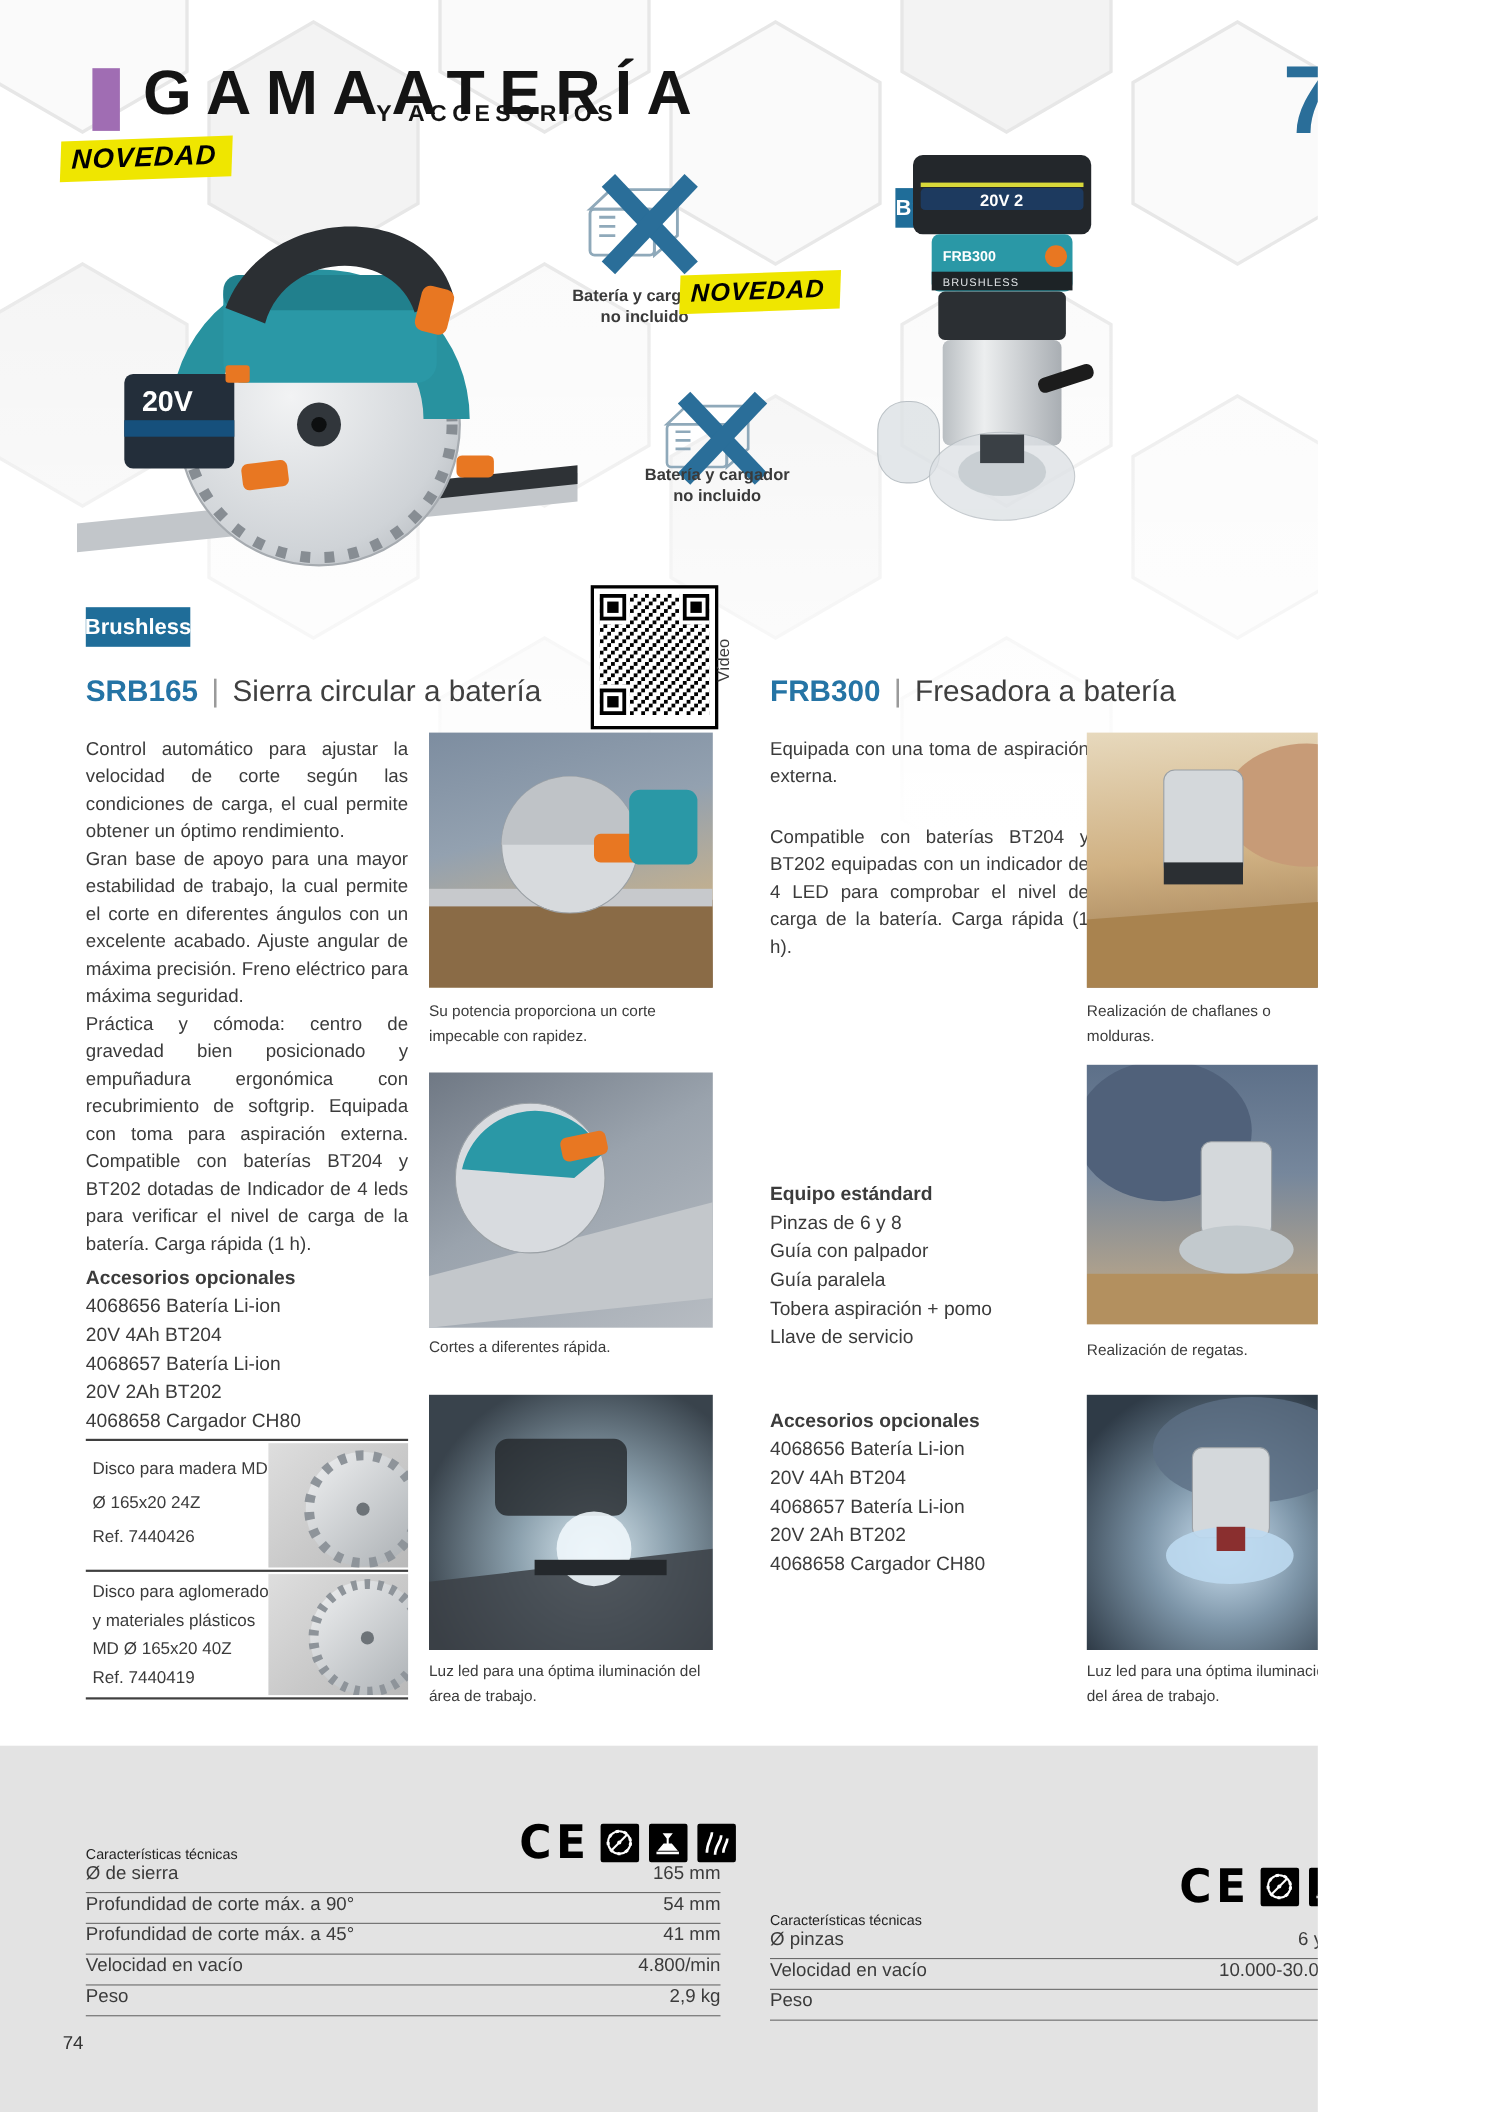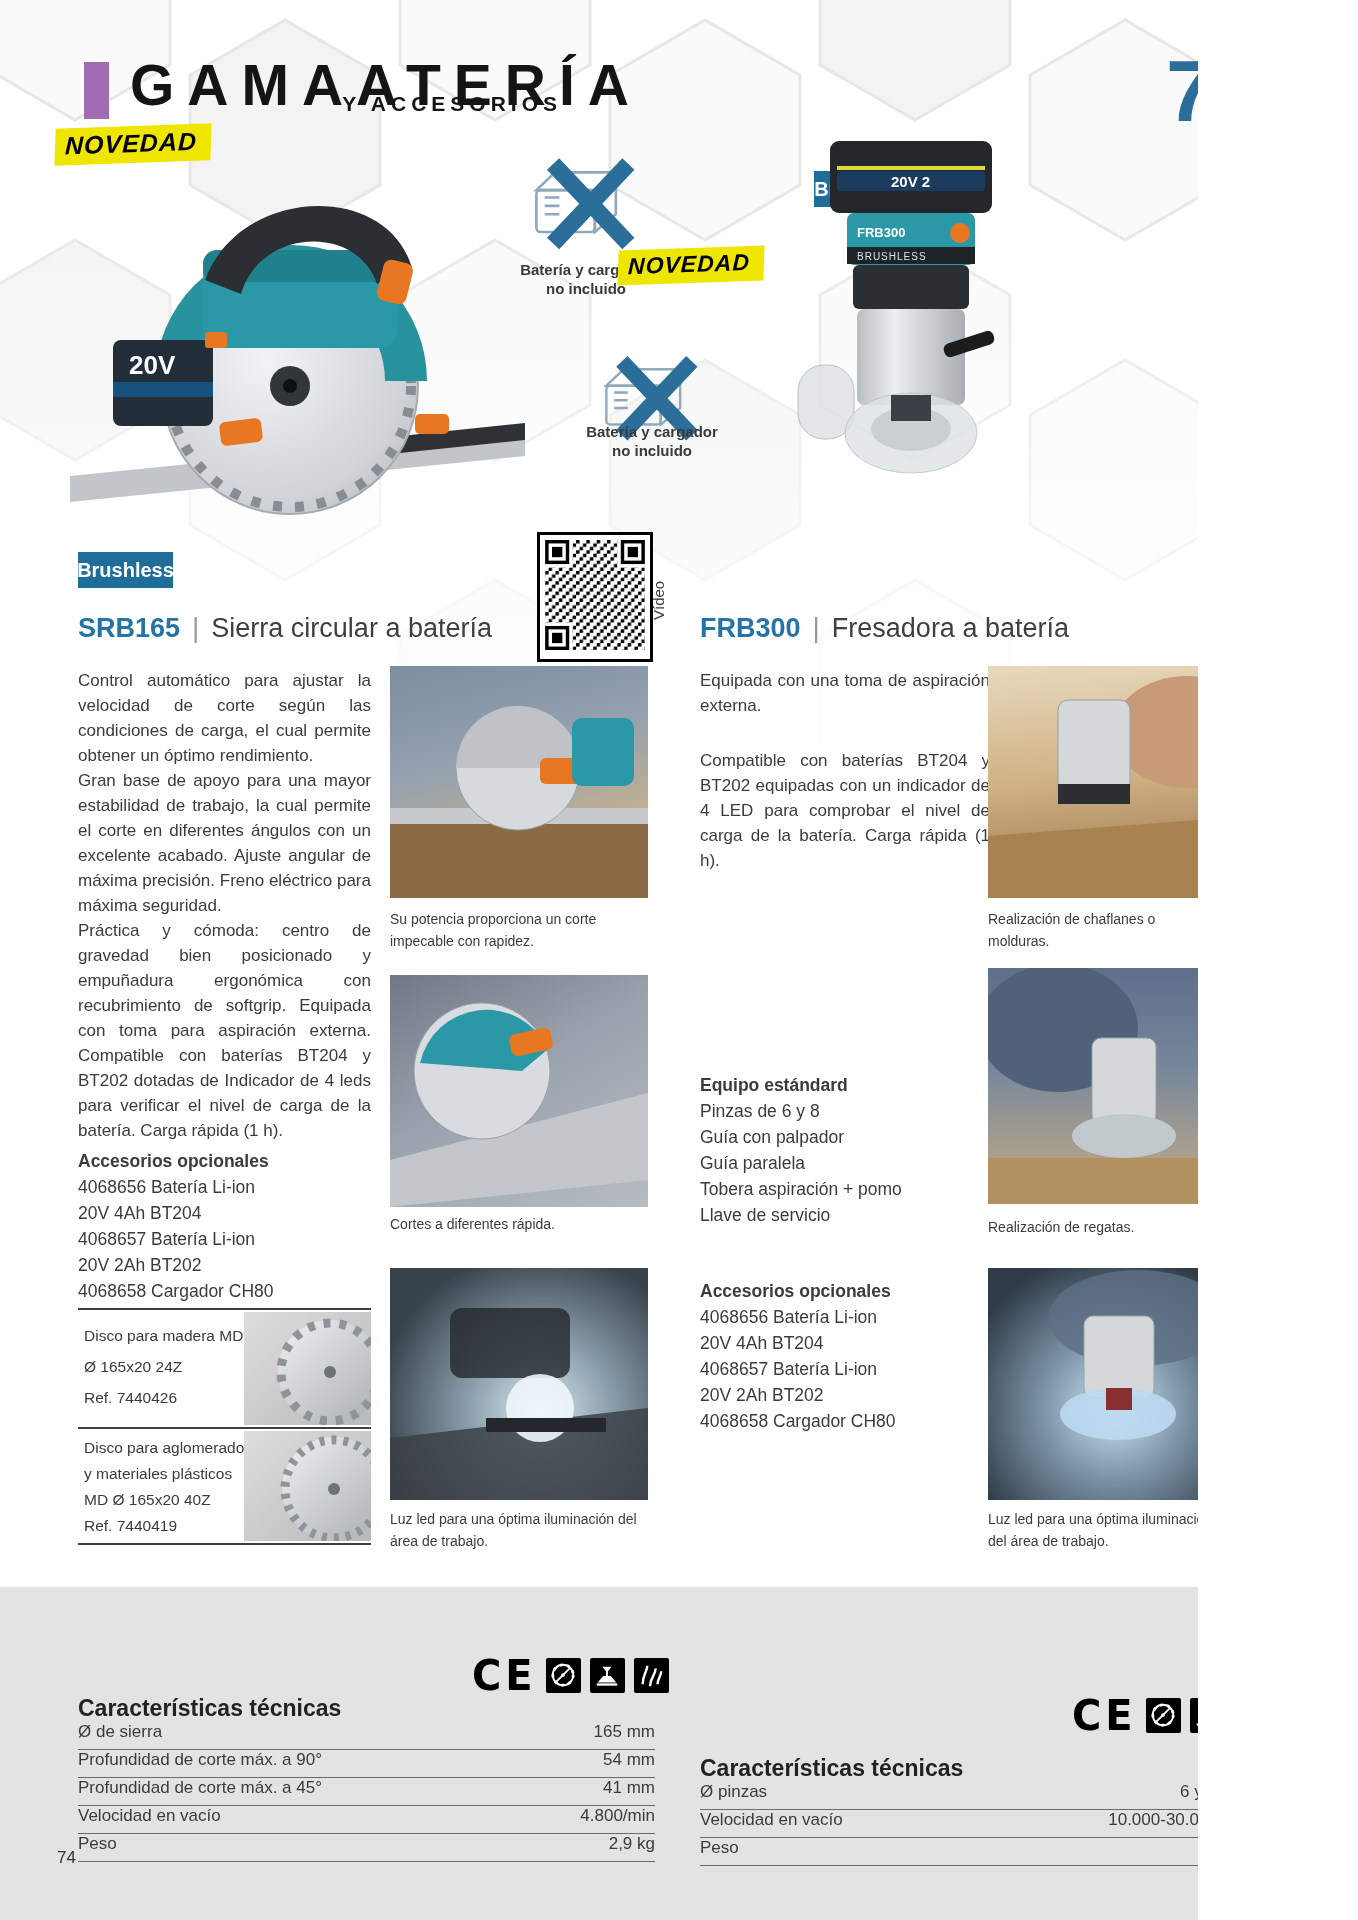--- a/index.html
+++ b/index.html
@@ -30,21 +30,21 @@
   
   .discbox{width:293px;border-top:2px solid #3f3f3f;box-sizing:border-box;}
   .discbox.last{border-bottom:2px solid #3f3f3f;}
   .disctext{font-size:15.5px;line-height:26px;color:#3b3b3b;padding-top:10px;}
   .disctext .rnum{font-weight:400;}
   .discphoto{position:absolute;right:0;top:2px;bottom:2px;width:127px;overflow:hidden;
              background:linear-gradient(135deg,#dedede 0%,#c9c9c9 55%,#b9b9b9 100%);}
   
   .ph{overflow:hidden;background:#9aa3ad;}
   
-  .spec-title{font-size:23px;font-weight:700;color:#222;margin-top:17px;}
+  .spec-title{font-size:13px;font-weight:400;color:#222;}
   .spec-row{display:flex;justify-content:space-between;align-items:flex-start;height:26px;
             border-bottom:1.5px solid #6a6a6a;font-size:17px;color:#3b3b3b;padding-bottom:1px;}
   .spec-row .v{text-align:right;}
   
   .certrow{display:flex;align-items:center;gap:9px;}
   .ce{font-size:40px;font-weight:700;color:#000;letter-spacing:4px;font-family:"DejaVu Sans",sans-serif;transform:scaleY(1.05);}
   .cicon{width:35px;height:35px;background:#000;border-radius:2px;display:flex;align-items:center;justify-content:center;}
   
   .qrbox{border:3px solid #000;background:#fff;padding:5px;}
   .vert{writing-mode:vertical-rl;transform:rotate(180deg);font-size:15px;color:#3b3b3b;}

